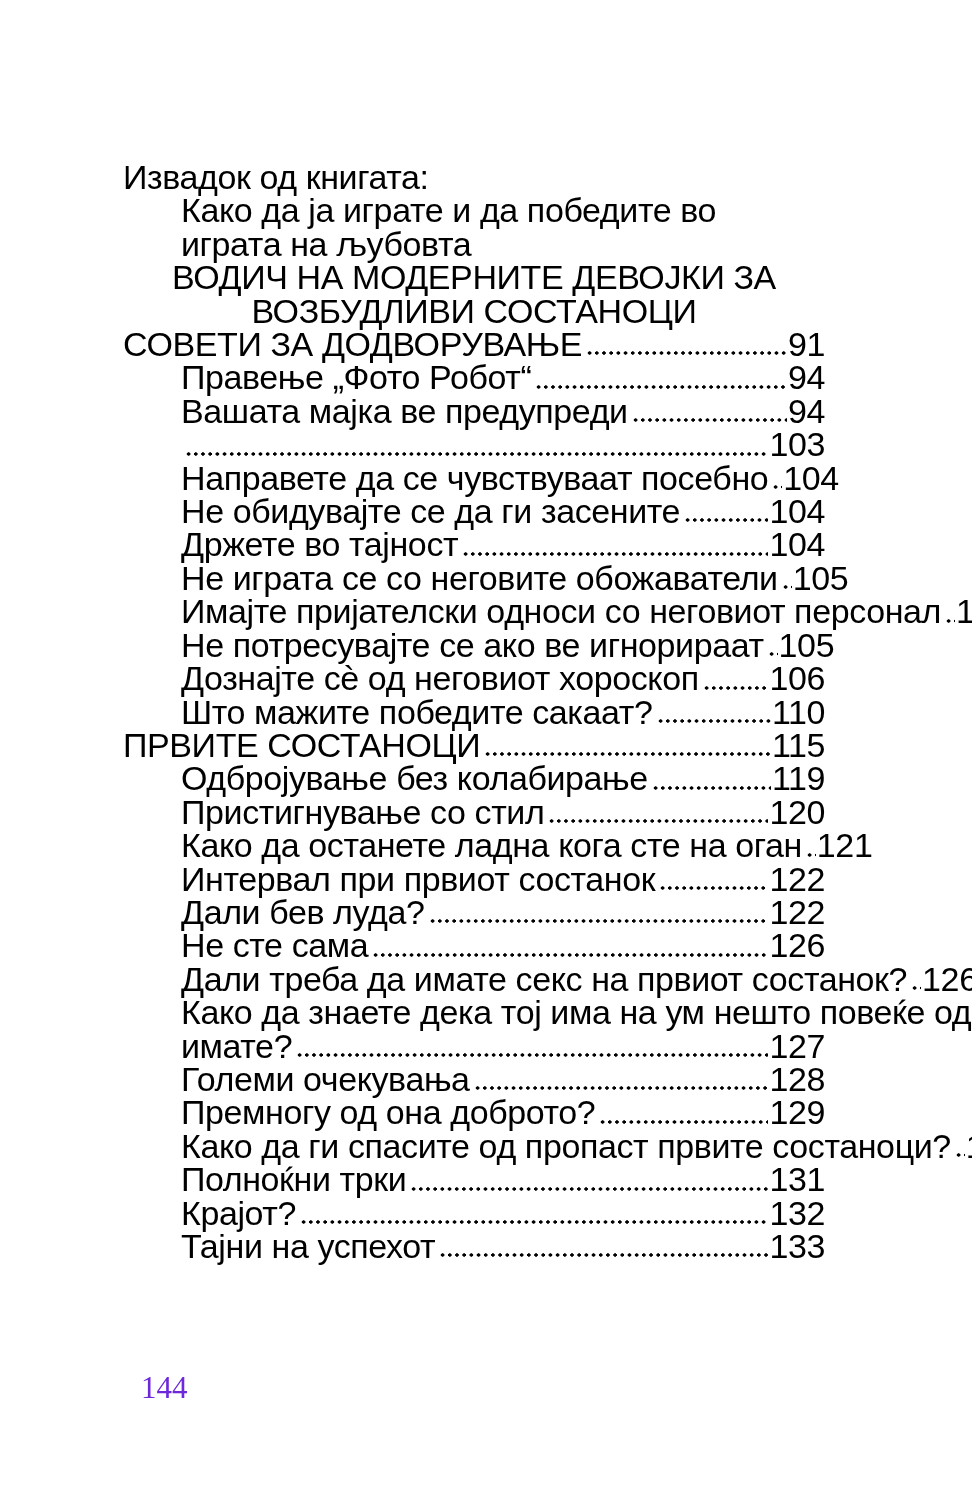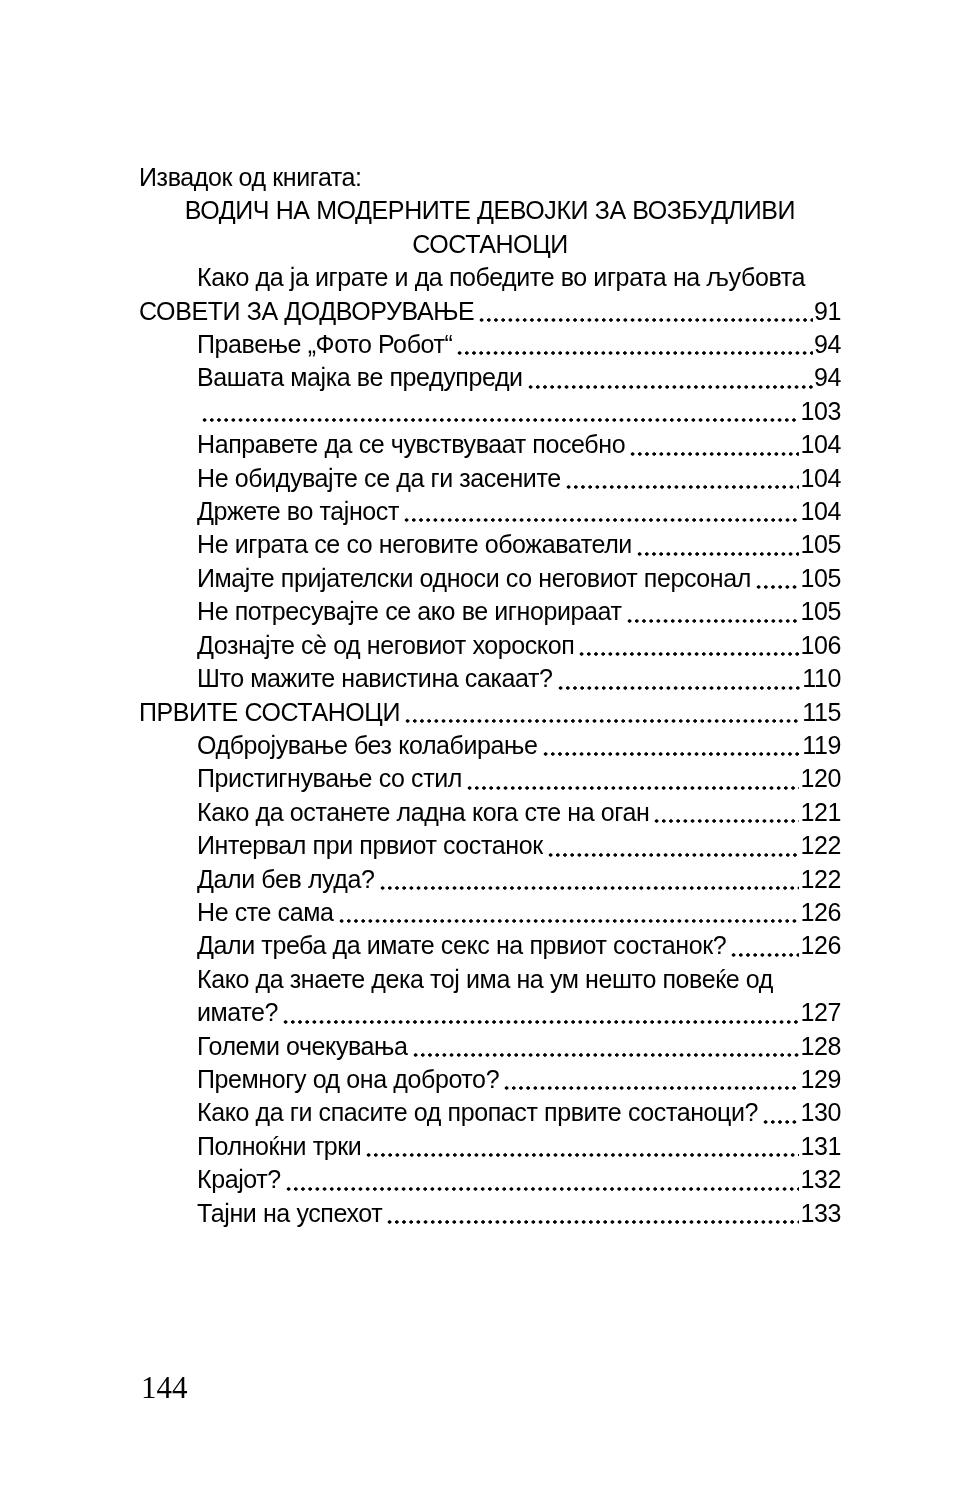--- a/index.html
+++ b/index.html
@@ -9,24 +9,24 @@
     width: 972px;
     height: 1500px;
     background: #ffffff;
     color: #000000;
     font-family: "Liberation Sans", sans-serif;
     overflow: hidden;
   }
 
   .content {
     position: absolute;
-    left: 139px;
+    left: 123px;
     top: 161px;
     width: 702px;
-    font-size: 25px;
+    font-size: 34px;
     line-height: 33.4px;
     letter-spacing: -0.4px;
     font-stretch: condensed;
   }
 
   .line { min-height: 33.4px; }
 
   .intro   { text-align: left; }
   .title   { text-align: center; }
   .subtitle{ padding-left: 58px; }
@@ -55,31 +55,31 @@
   }
 
   .toc-page { flex: 0 0 auto; text-align: center; }
 
   .footer-folio {
     position: absolute;
     left: 141px;
     top: 1370px;
     font-family: "Liberation Serif", serif;
     font-size: 31px;
-    color: #000000;
+    color: #6d28d9;
   }
 </style>
 </head>
 <body>
 
 <div class="sheet">
   <div class="content">
     <div class="line intro">Извадок од книгата:</div>
+    <div class="line subtitle">Како да ја играте и да победите во играта на љубовта</div>
     <div class="line title">ВОДИЧ НА МОДЕРНИТЕ ДЕВОЈКИ ЗА ВОЗБУДЛИВИ СОСТАНОЦИ</div>
-    <div class="line subtitle">Како да ја играте и да победите во играта на љубовта</div>
     <div id="toc">
         <div class="toc-row lvl1">
           <span class="toc-label">СОВЕТИ ЗА ДОДВОРУВАЊЕ</span>
           <span class="leader"></span>
           <span class="toc-page">91</span>
         </div>
         <div class="toc-row lvl2">
           <span class="toc-label">Правење „Фото Робот“</span>
           <span class="leader"></span>
           <span class="toc-page">94</span>
@@ -122,21 +122,21 @@
           <span class="toc-label">Не потресувајте се ако ве игнорираат</span>
           <span class="leader"></span>
           <span class="toc-page">105</span>
         </div>
         <div class="toc-row lvl2">
           <span class="toc-label">Дознајте сѐ од неговиот хороскоп</span>
           <span class="leader"></span>
           <span class="toc-page">106</span>
         </div>
         <div class="toc-row lvl2">
-          <span class="toc-label">Што мажите навистина сакаат?</span>
+          <span class="toc-label">Што мажите победите сакаат?</span>
           <span class="leader"></span>
           <span class="toc-page">110</span>
         </div>
         <div class="toc-row lvl1">
           <span class="toc-label">ПРВИТЕ СОСТАНОЦИ</span>
           <span class="leader"></span>
           <span class="toc-page">115</span>
         </div>
         <div class="toc-row lvl2">
           <span class="toc-label">Одбројување без колабирање</span>

